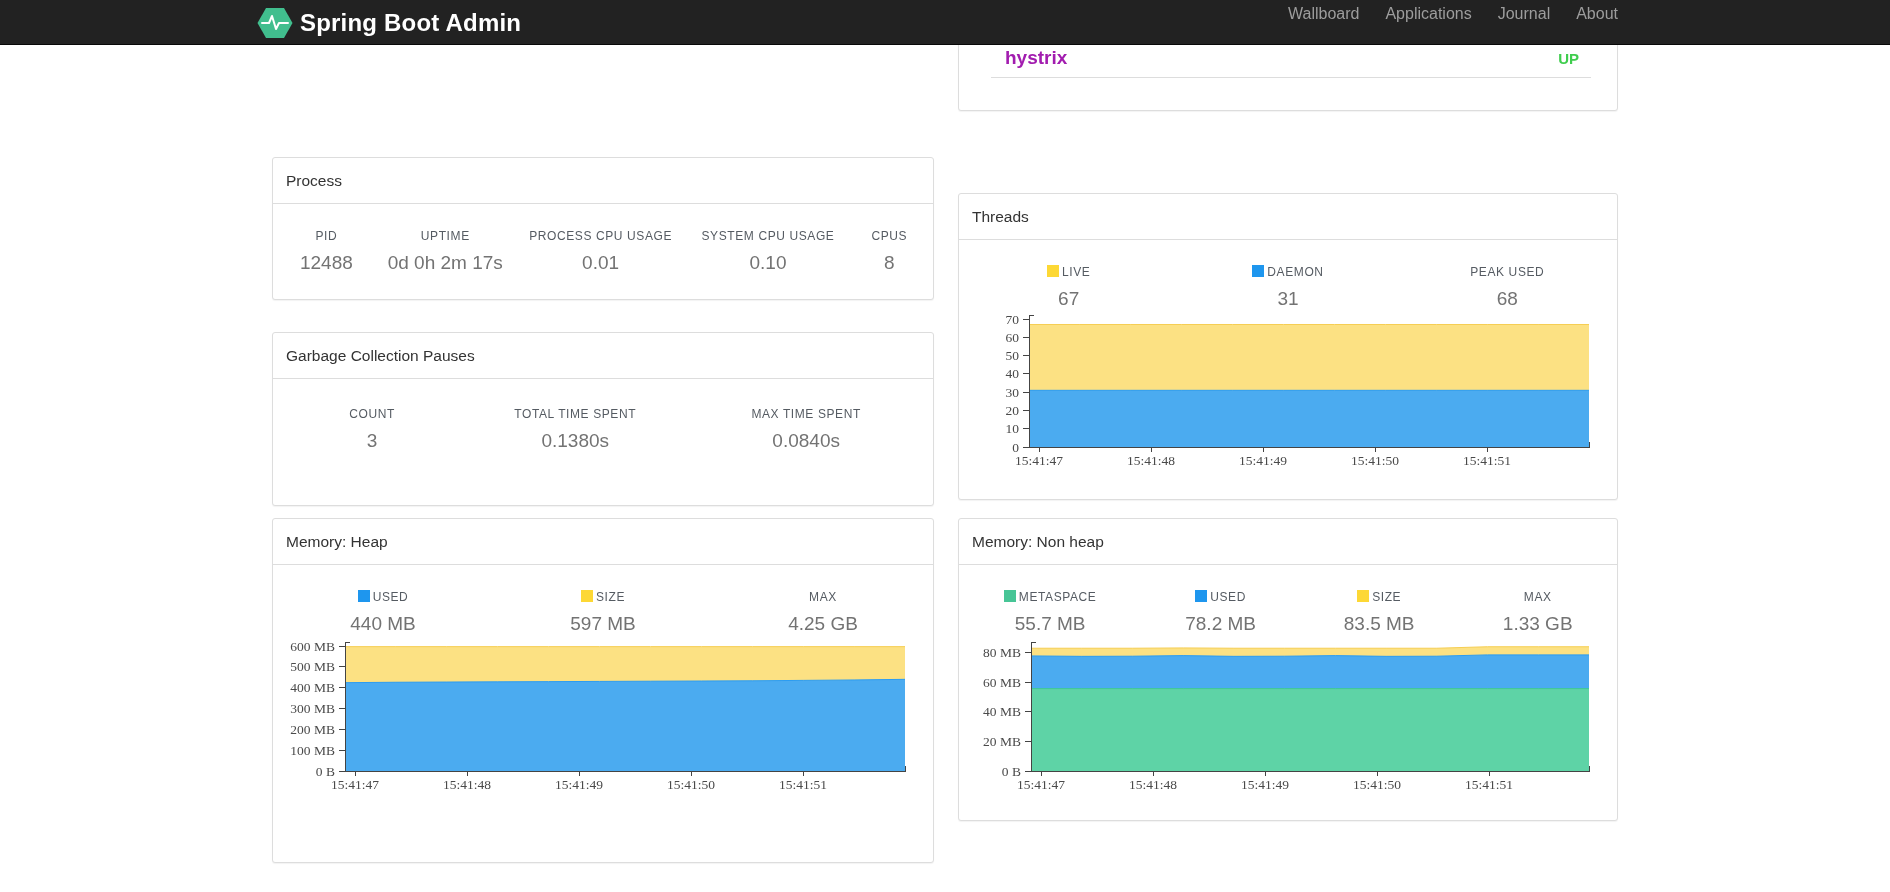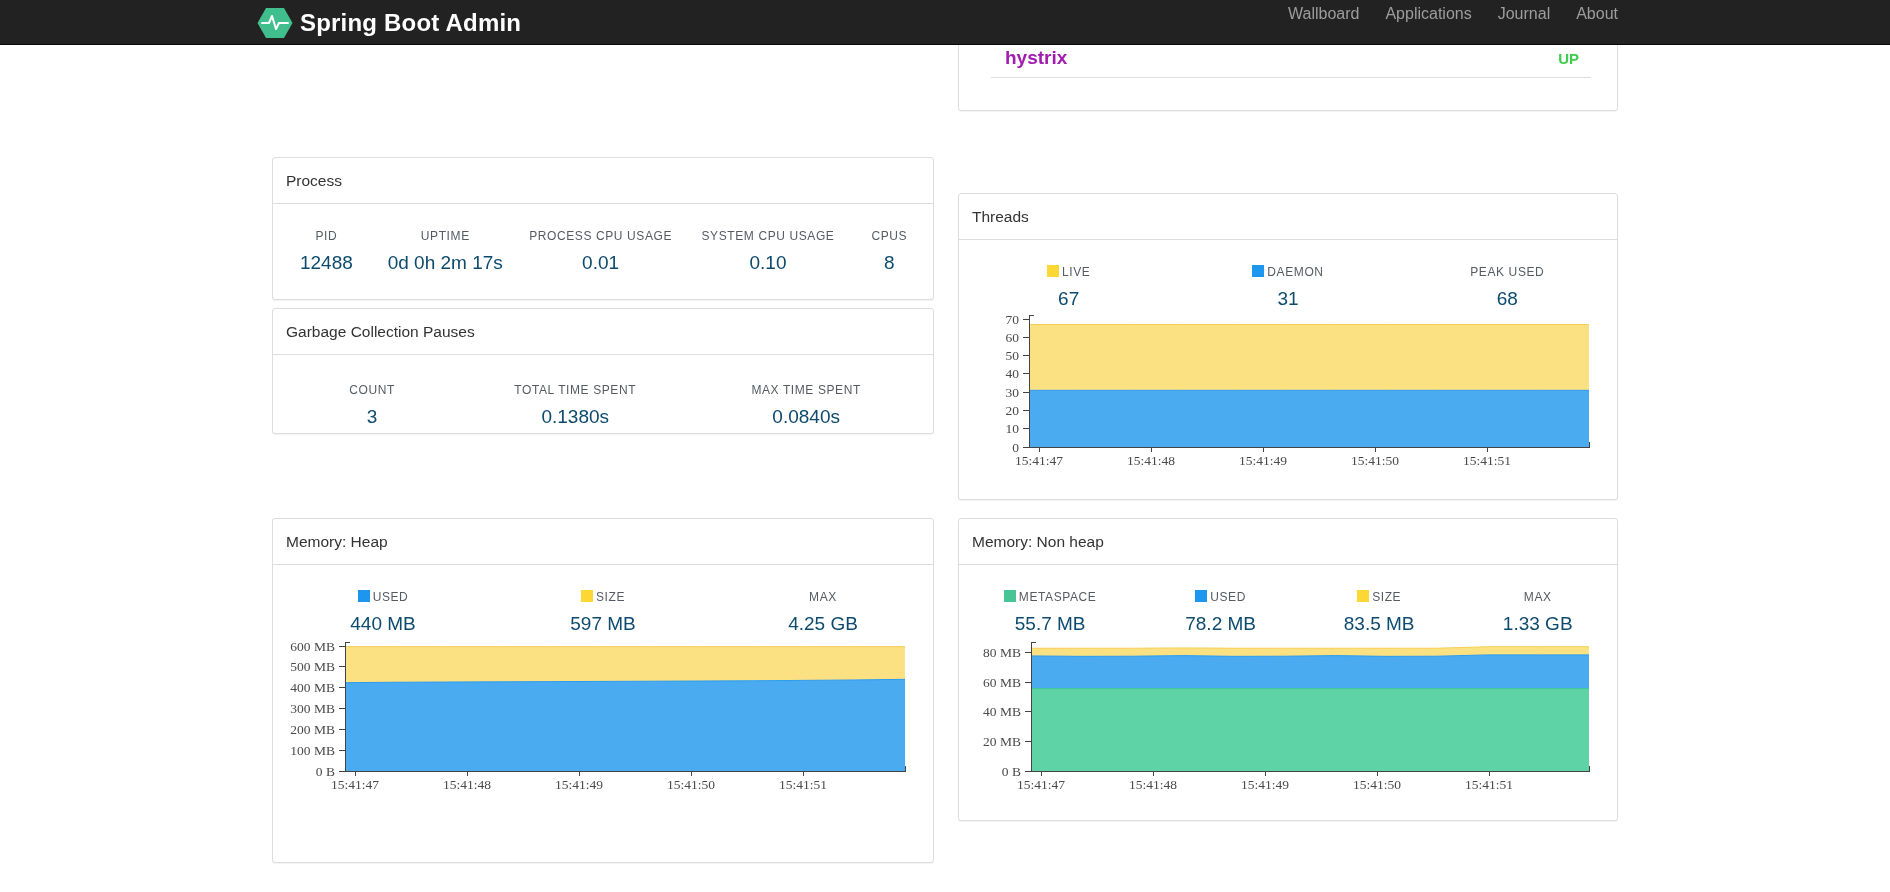--- a/index.html
+++ b/index.html
@@ -22,21 +22,21 @@
   .panel { position:absolute; background:#fff; border:1px solid #ddd;
            border-radius:3px; box-shadow:0 1px 1px rgba(0,0,0,0.05); }
   .panel-heading { height:46px; border-bottom:1px solid #ddd; display:flex;
                    align-items:center; padding-left:13px; }
   .panel-title { font-size:15.5px; font-weight:normal; color:#333333; }
 
   .stats-row { display:flex; padding-top:25px; }
   .stat { text-align:center; }
   .stat-label { font-size:12px; color:#555b62; letter-spacing:0.6px; margin-bottom:9px;
                 white-space:nowrap; }
-  .stat-value { font-size:19px; color:#0c4a6e; white-space:nowrap; }
+  .stat-value { font-size:19px; color:#737373; white-space:nowrap; }
   .swatch { display:inline-block; width:12px; height:12px; margin-right:3px;
             vertical-align:-1px; }
 
   
   .health-panel { left:958px; top:-10px; width:660px; height:121px; }
   .health-row { position:absolute; left:32px; right:26px; top:48px; height:39px;
                 border-bottom:1px solid #ddd; display:flex; align-items:center;
                 justify-content:space-between; padding:0 12px 0 14px; }
   .health-name { font-size:19px; font-weight:bold; color:#a21caf; }
   .status-up { font-size:15px; font-weight:bold; }
@@ -106,21 +106,21 @@
         <div class="stat-label">SYSTEM CPU USAGE</div>
         <div class="stat-value">0.10</div>
       </div>
       <div class="stat" style="flex:0.9">
         <div class="stat-label">CPUS</div>
         <div class="stat-value">8</div>
       </div>
     </div>
   </div>
 
-  <div class="panel" style="left:272px; top:308px; width:662px; height:126px;">
+  <div class="panel" style="left:272px; top:332px; width:662px; height:174px;">
     <div class="panel-heading">
       <span class="panel-title">Garbage Collection Pauses</span>
     </div>
     <div class="stats-row" style="padding-top:28px">
       <div class="stat" style="flex:1">
         <div class="stat-label">COUNT</div>
         <div class="stat-value">3</div>
       </div>
       <div class="stat" style="flex:1.05">
         <div class="stat-label">TOTAL TIME SPENT</div>

